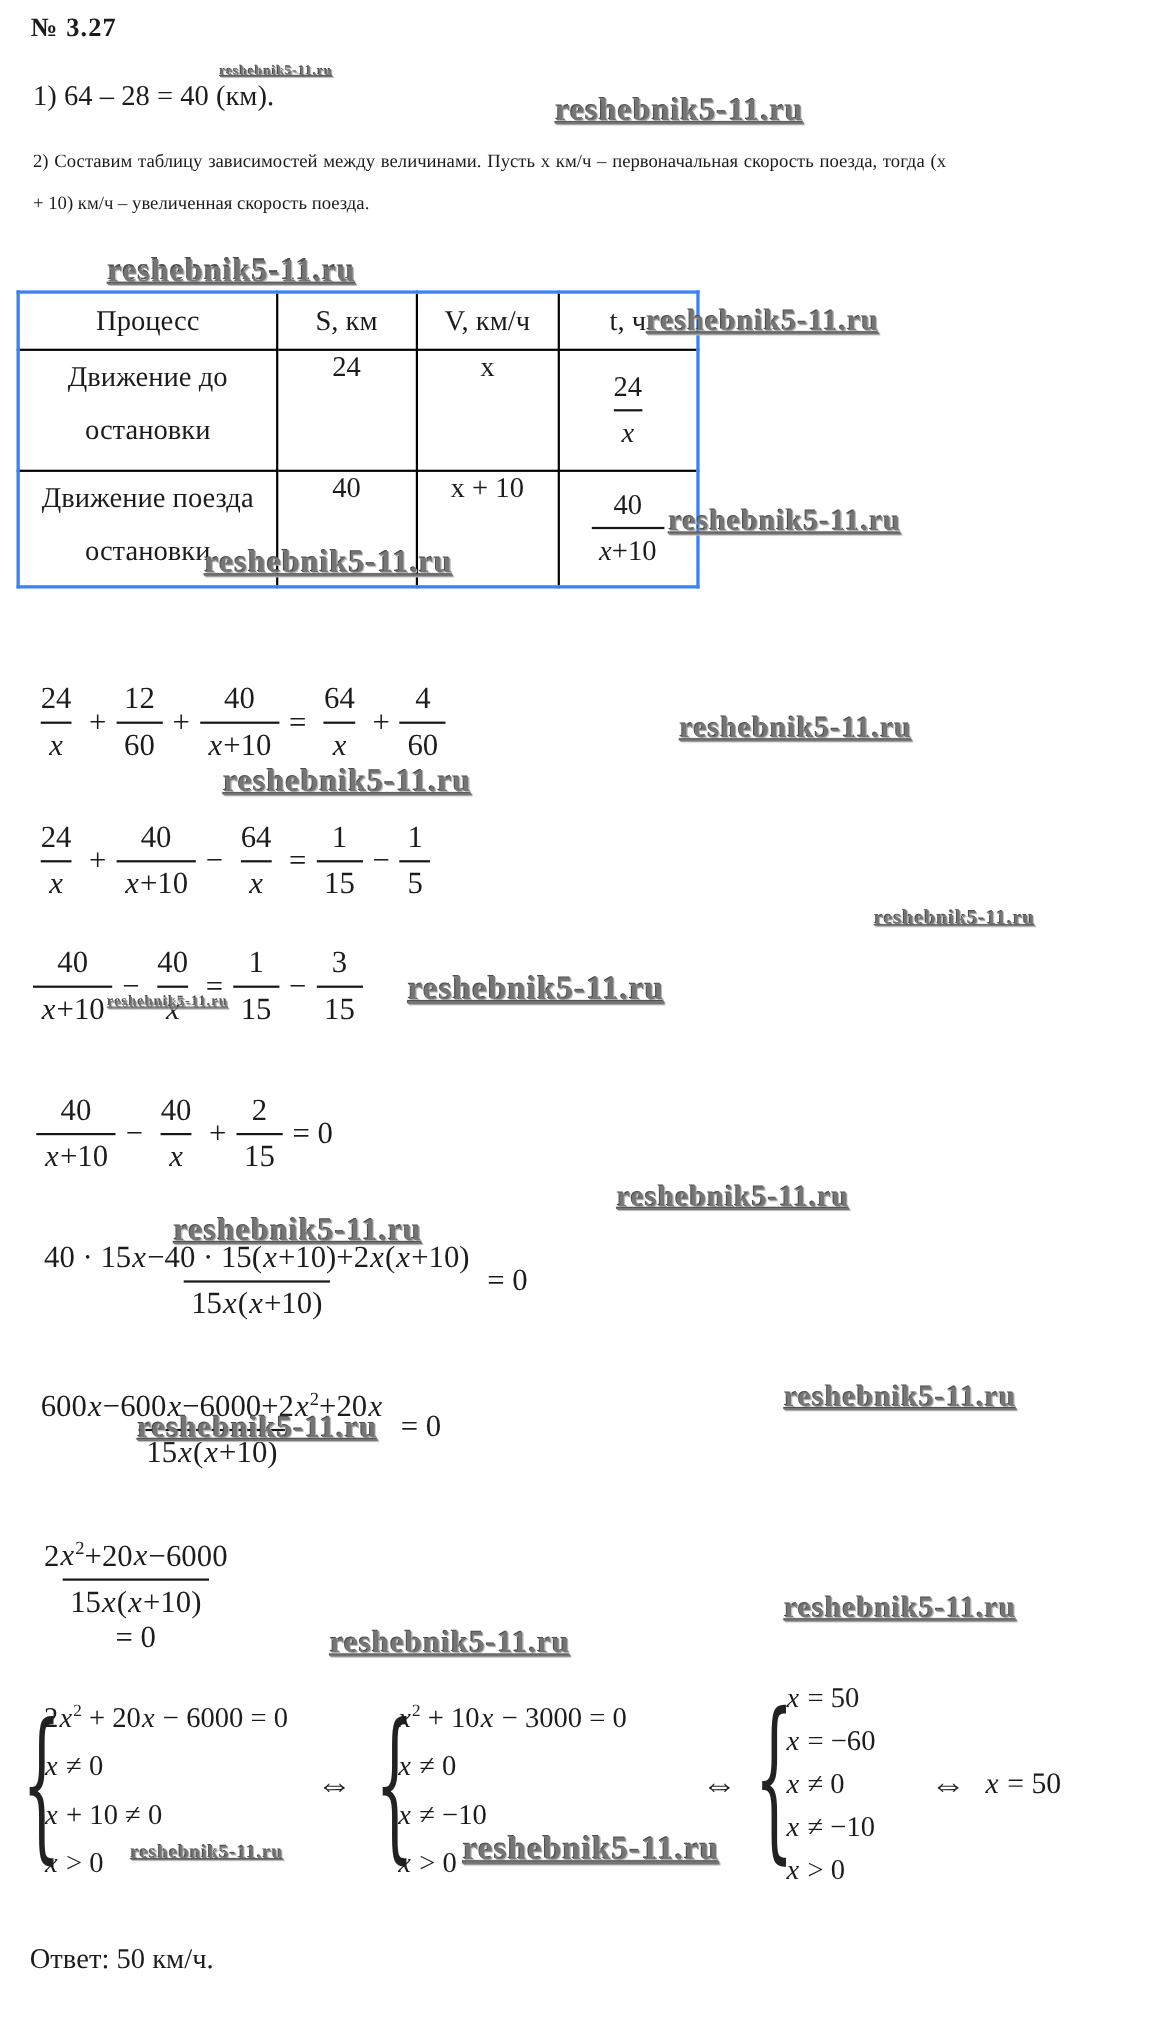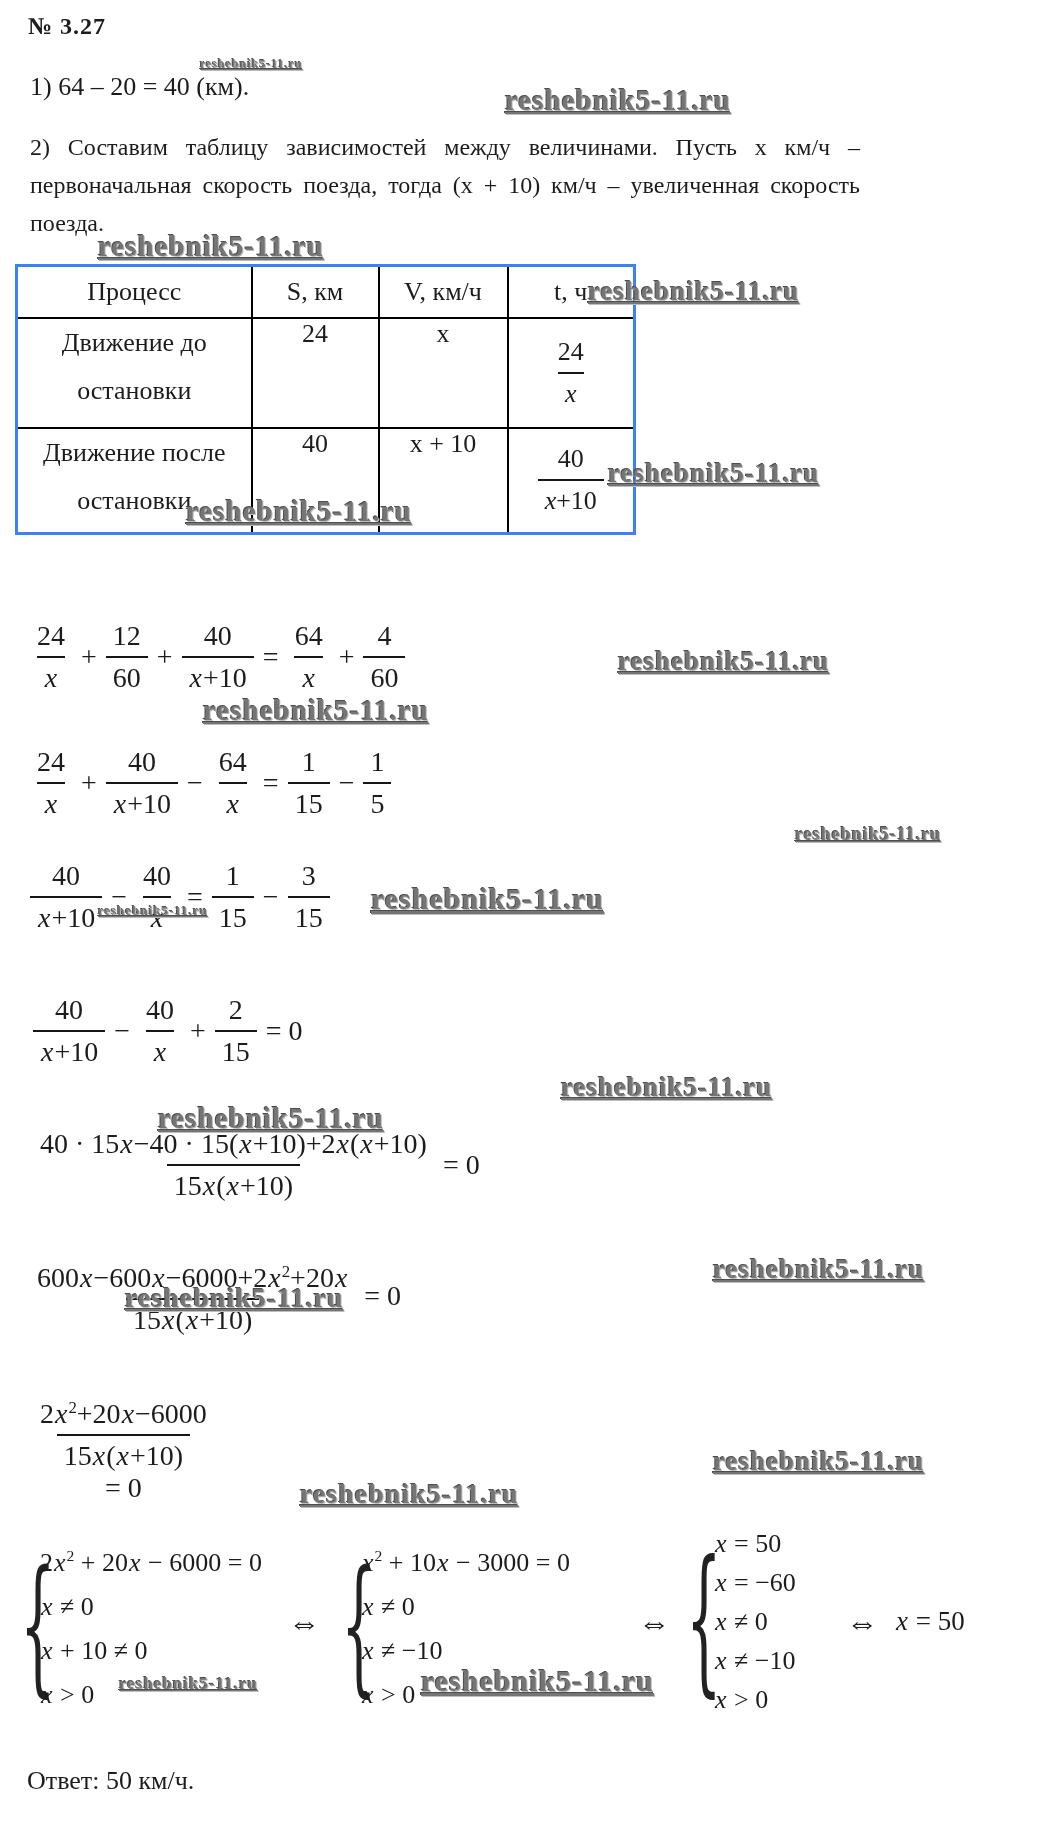--- a/index.html
+++ b/index.html
@@ -4,21 +4,21 @@
 <style>
   html,body{margin:0;padding:0;}
   body{
     width:1053px;height:1836px;position:relative;background:#ffffff;
     font-family:"Liberation Serif", serif;color:#1c1c1c;overflow:hidden;
   }
   .page{position:absolute;inset:0;}
   .abs{position:absolute;}
   .hdr{font-size:24px;font-weight:bold;letter-spacing:1px;}
   .txt{font-size:26px;white-space:nowrap;}
-  .para{font-size:24px;line-height:38px;width:830px;text-align:justify;}
+  .para{font-size:17px;line-height:38px;width:830px;text-align:justify;}
   .answer{font-size:26px;}
   
   .wm{
     position:absolute;font-family:"Liberation Serif",serif;font-weight:bold;
     color:#757575;letter-spacing:1px;white-space:nowrap;
     text-shadow:1px 1px 0 #bdbdbd,-1px -1px 0 #4e4e4e;
     z-index:5;
     text-decoration:underline;
   }
   
@@ -46,21 +46,21 @@
   .arrow{position:absolute;font-size:32px;}
   .mathtxt{position:absolute;font-size:27px;white-space:nowrap;}
 </style>
 </head>
 <body>
 
 <div class="page">
 
   <div class="abs hdr" style="left:28px;top:13px;">№ 3.27</div>
 
-  <div class="abs txt" style="left:30px;top:72px;">1) 64 – 20 = 40 (км).</div>
+  <div class="abs txt" style="left:30px;top:72px;">1) 64 – 28 = 40 (км).</div>
 
   <div class="abs para" style="left:30px;top:128px;">2) Составим таблицу зависимостей между величинами. Пусть x км/ч – первоначальная скорость поезда, тогда (x + 10) км/ч – увеличенная скорость поезда.</div>
 
   <table class="qt abs" style="left:15px;top:264px;width:618px;">
     <colgroup>
         <col style="width:235px">
         <col style="width:127px">
         <col style="width:129px">
         <col style="width:127px">
       </colgroup>
@@ -80,21 +80,21 @@
       <td class="val">x</td>
       <td class="tcol">
         <span class="frac">
           <span class="num">24</span>
           <span class="den"><i>x</i></span>
         </span>
       </td>
     </tr>
     <tr style="height:105px;">
       <td class="proc">
-        <span>Движение после</span><br>
+        <span>Движение поезда</span><br>
         <span>остановки</span>
       </td>
       <td class="val">40</td>
       <td class="val">x + 10</td>
       <td class="tcol">
         <span class="frac">
           <span class="num">40</span>
           <span class="den"><i>x</i>+10</span>
         </span>
       </td>

